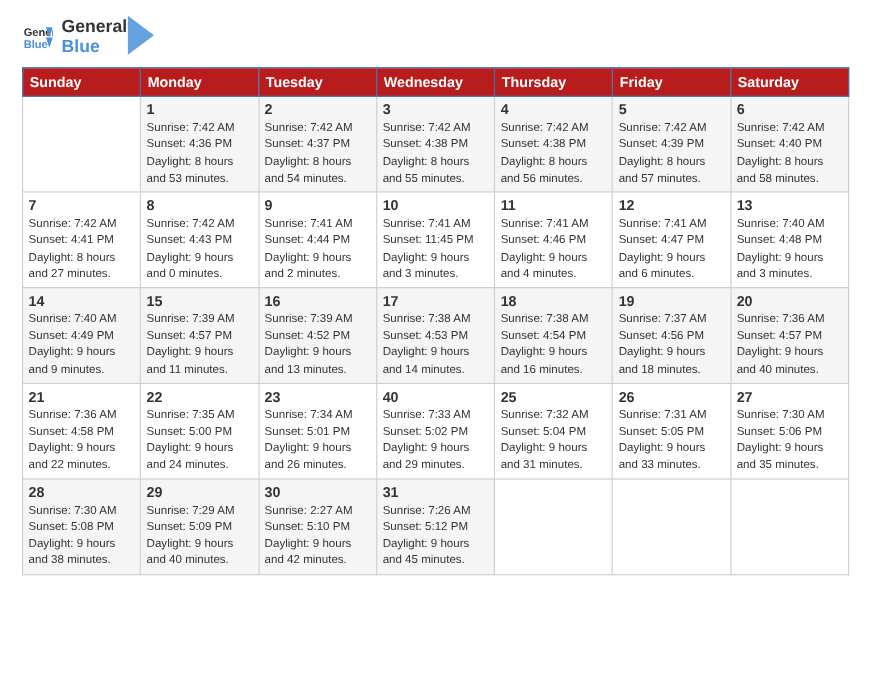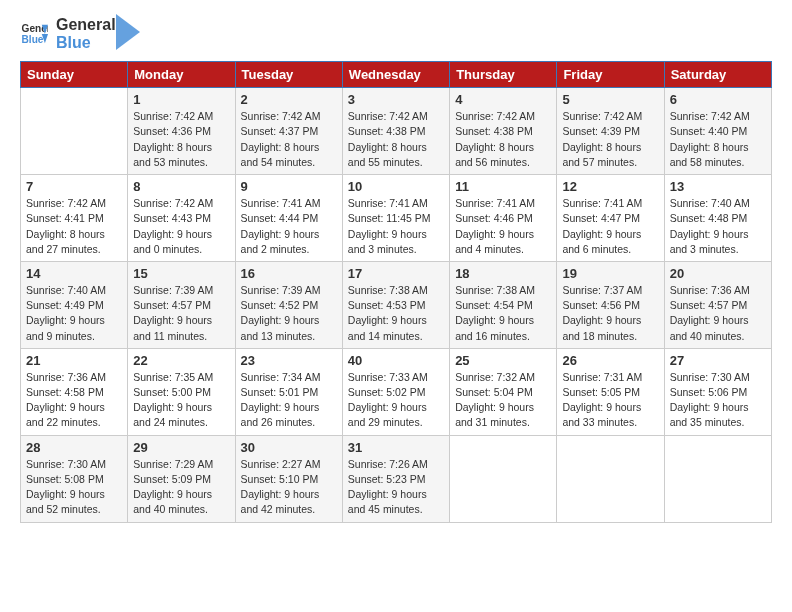--- a/index.html
+++ b/index.html
@@ -296,38 +296,38 @@
           <span class="day-info">Sunrise: 7:30 AM</span><br>
           <span class="day-info">Sunset: 5:06 PM</span><br>
           <span class="day-info">Daylight: 9 hours and 35 minutes.</span>
         </td>
         </tr>
         <tr>
           <td>
           <span class="day-num">28</span>
           <span class="day-info">Sunrise: 7:30 AM</span><br>
           <span class="day-info">Sunset: 5:08 PM</span><br>
-          <span class="day-info">Daylight: 9 hours and 52 minutes.</span>
+          <span class="day-info">Daylight: 9 hours and 38 minutes.</span>
         </td>
           <td>
           <span class="day-num">29</span>
           <span class="day-info">Sunrise: 7:29 AM</span><br>
           <span class="day-info">Sunset: 5:09 PM</span><br>
           <span class="day-info">Daylight: 9 hours and 40 minutes.</span>
         </td>
           <td>
           <span class="day-num">30</span>
           <span class="day-info">Sunrise: 2:27 AM</span><br>
           <span class="day-info">Sunset: 5:10 PM</span><br>
           <span class="day-info">Daylight: 9 hours and 42 minutes.</span>
         </td>
           <td>
           <span class="day-num">31</span>
           <span class="day-info">Sunrise: 7:26 AM</span><br>
-          <span class="day-info">Sunset: 5:23 PM</span><br>
+          <span class="day-info">Sunset: 5:12 PM</span><br>
           <span class="day-info">Daylight: 9 hours and 45 minutes.</span>
         </td>
           <td class="empty-cell"></td>
           <td class="empty-cell"></td>
           <td class="empty-cell"></td>
         </tr>
       </tbody>
   </table>
 </div>
 

